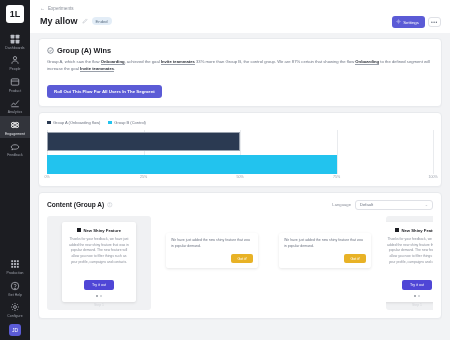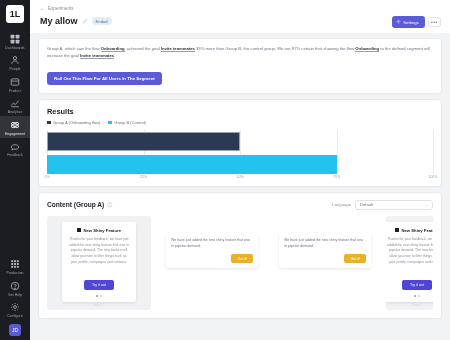--- a/index.html
+++ b/index.html
@@ -345,26 +345,34 @@
           </span>
           <span>Settings</span>
         </button>
         <button class="btn-more">•••</button>
       </div>
     </div>
 
     <div class="content">
 
       <section class="card wins">
+        <div class="wins-head">
+          <span class="check-icon">
+            <svg viewBox="0 0 16 16" fill="none" stroke="currentColor" stroke-width="1.2">
+                <circle cx="8" cy="8" r="6.4"></circle>
+                <path d="M5.2 8.2l2 2 3.6-4"></path>
+              </svg>
+          </span>
+          <span class="wins-title">Group (A) Wins</span>
+        </div>
         <p class="wins-body">Group A, which saw the flow <b>Onboarding</b>, achieved the goal <b>Invite teammates</b> 33% more than Group B, the control group. We are 87% certain that showing the flow <b>Onboarding</b> to the defined segment will increase the goal <b>Invite teammates</b>.</p>
         <button class="btn-rollout">Roll Out This Flow For All Users In The Segment</button>
       </section>
 
       <section class="card results">
-        <div class="results-title">Results</div>
         <div class="legend">
           <div class="legend-item">
             <span class="legend-swatch" style="background:#2b3a52"></span>
             <span>Group A (Onboarding flow)</span>
           </div>
           <div class="legend-item">
             <span class="legend-swatch" style="background:#22c3ee"></span>
             <span>Group B (Control)</span>
           </div>
         </div>

